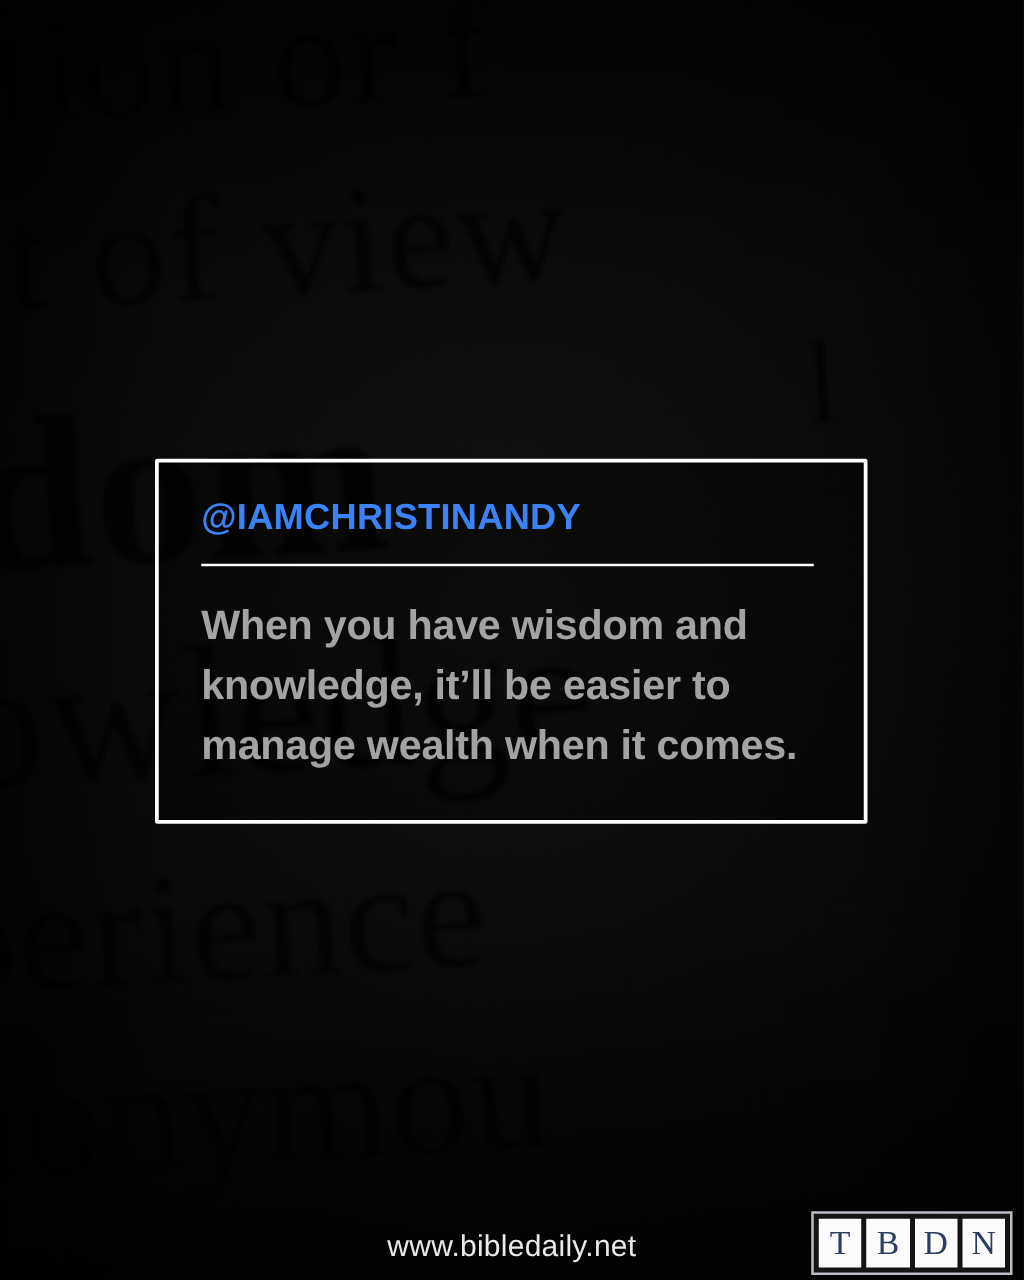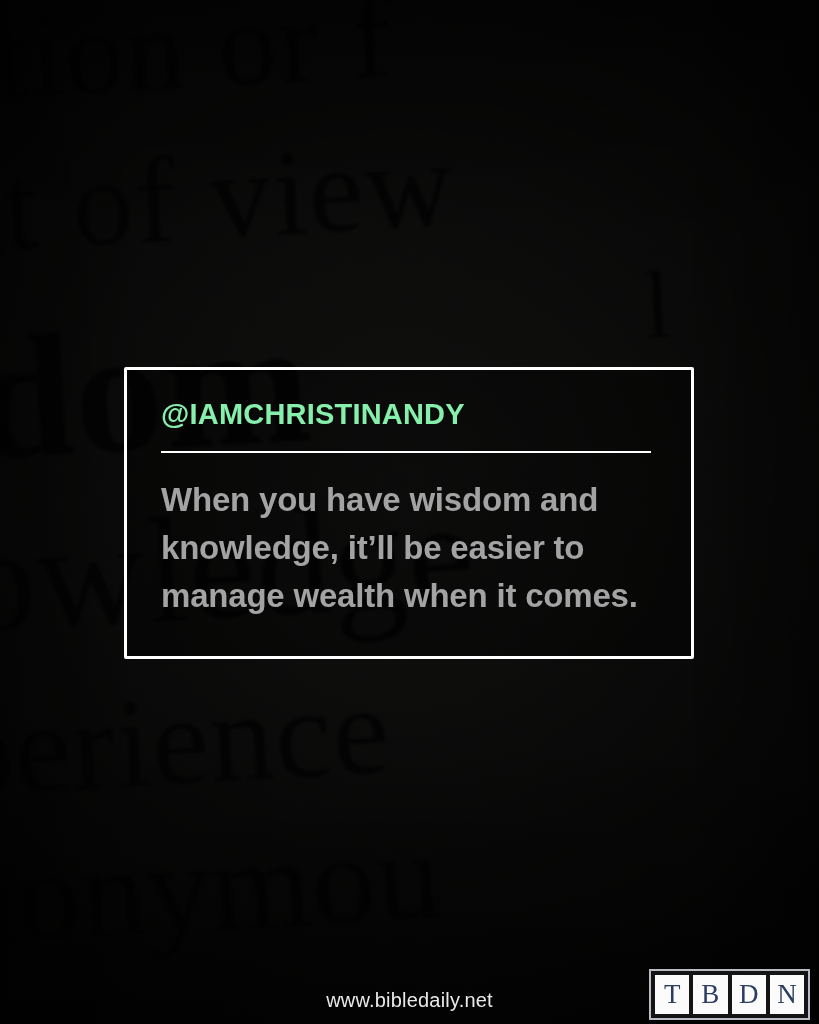--- a/index.html
+++ b/index.html
@@ -99,21 +99,21 @@
     top:367px;
     width:570px;
     height:292px;
     border:3px solid #ffffff;
     border-radius:2px;
     padding:30px 34px 0 34px;
     background:rgba(0,0,0,0.30);
   }
 
   .handle {
-    color:#86efac;
+    color:#3b82f6;
     font-size:29px;
     font-weight:700;
     letter-spacing:0.2px;
     line-height:1;
     white-space:nowrap;
   }
 
   .divider {
     margin-top:22px;
     height:2px;
@@ -140,21 +140,21 @@
     height:62px;
   }
 
   .site-url {
     position:absolute;
     left:0;
     right:0;
     bottom:14px;
     text-align:center;
     color:#e9e9e9;
-    font-size:20px;
+    font-size:24px;
     letter-spacing:0.2px;
     line-height:1;
   }
 
   .brand-logo {
     position:absolute;
     right:9px;
     bottom:4px;
     width:161px;
     height:51px;

